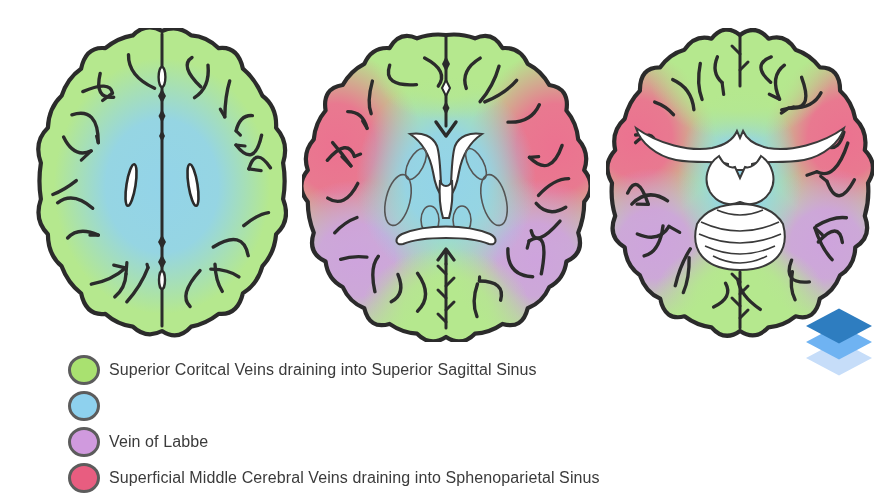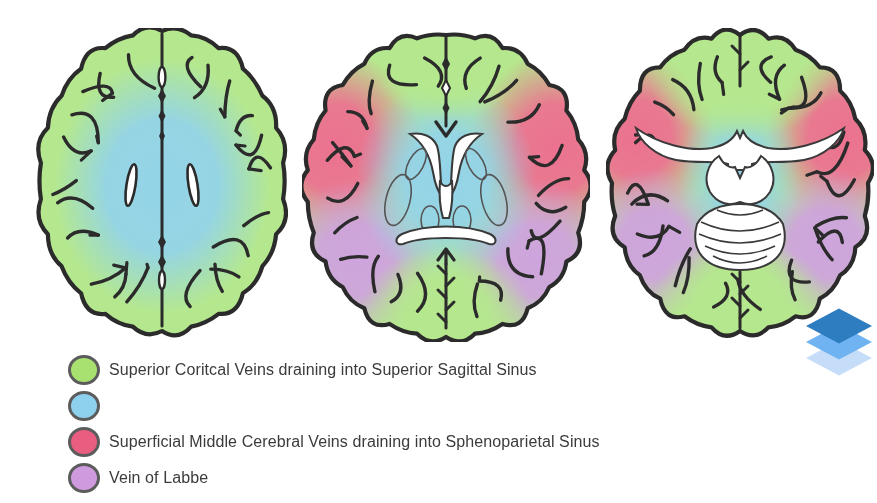--- a/index.html
+++ b/index.html
@@ -308,29 +308,29 @@
       </svg>
       <span class="legend-label">Superior Coritcal Veins draining into Superior Sagittal Sinus</span>
     </div>
     <div class="legend-row">
       <svg class="swatch" width="34" height="32" viewBox="0 0 34 32">
         <ellipse cx="17" cy="16" rx="14.5" ry="13.5" stroke="#5c5c5c" stroke-width="3" fill="#8ed1ee"></ellipse>
       </svg>
     </div>
     <div class="legend-row">
       <svg class="swatch" width="34" height="32" viewBox="0 0 34 32">
-        <ellipse cx="17" cy="16" rx="14.5" ry="13.5" stroke="#5c5c5c" stroke-width="3" fill="#e85d80"></ellipse>
-      </svg>
-      <span class="legend-label">Superficial Middle Cerebral Veins draining into Sphenoparietal Sinus</span>
+        <ellipse cx="17" cy="16" rx="14.5" ry="13.5" stroke="#5c5c5c" stroke-width="3" fill="#d09ade"></ellipse>
+      </svg>
+      <span class="legend-label">Vein of Labbe</span>
     </div>
     <div class="legend-row">
       <svg class="swatch" width="34" height="32" viewBox="0 0 34 32">
-        <ellipse cx="17" cy="16" rx="14.5" ry="13.5" stroke="#5c5c5c" stroke-width="3" fill="#d09ade"></ellipse>
-      </svg>
-      <span class="legend-label">Vein of Labbe</span>
+        <ellipse cx="17" cy="16" rx="14.5" ry="13.5" stroke="#5c5c5c" stroke-width="3" fill="#e85d80"></ellipse>
+      </svg>
+      <span class="legend-label">Superficial Middle Cerebral Veins draining into Sphenoparietal Sinus</span>
     </div>
   </div>
 
   <div class="layers">
     <svg width="70" height="72" viewBox="0 0 70 72">
       <polygon points="35,34.5 68,52 35,69.5 2,52" fill="#c6ddf9"></polygon>
       <polygon points="35,18.5 68,36 35,53.5 2,36" fill="#6fb3f2"></polygon>
       <polygon points="35,2.5 68,20 35,37.5 2,20" fill="#2e7dc0"></polygon>
     </svg>
   </div>

